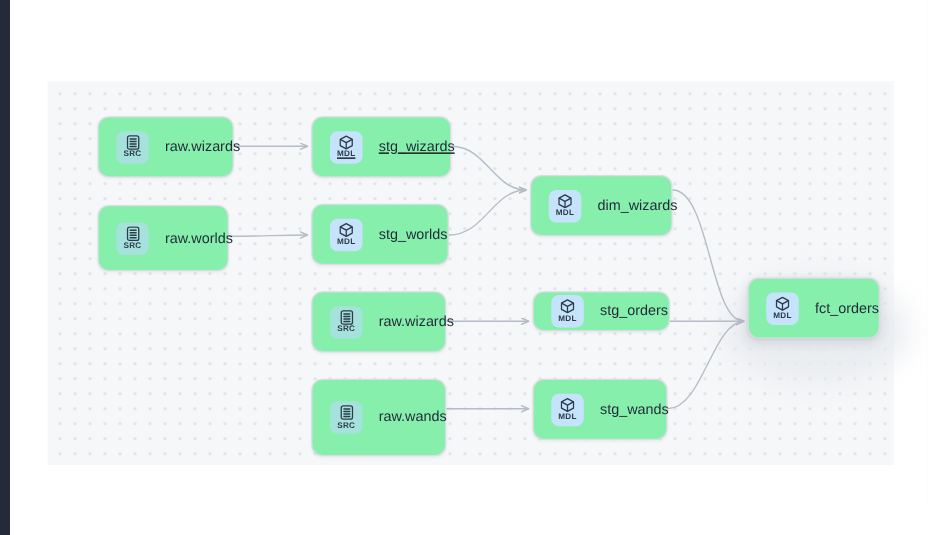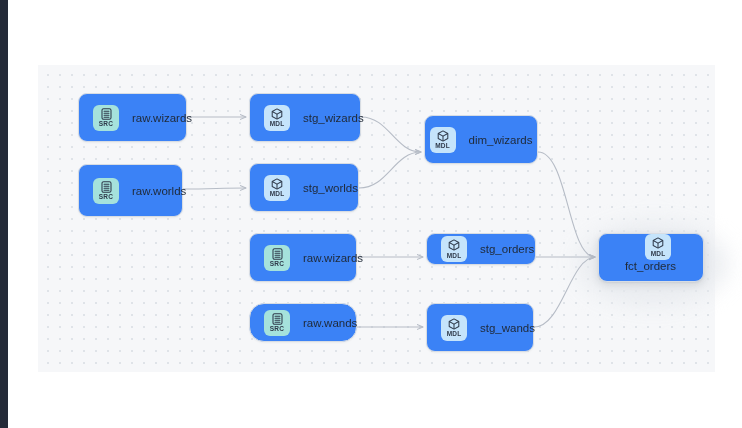--- a/index.html
+++ b/index.html
@@ -59,21 +59,21 @@
     background: #e7eaee;
     filter: blur(11px);
     opacity: .85;
   }
 
   .node {
     position: absolute;
     box-sizing: border-box;
     display: flex;
     align-items: center;
-    background: #3b82f6;
+    background: #86efac;
     border: 1px solid #d8dde3;
     border-radius: 9px;
     box-shadow: 0 1px 2px rgba(23,33,48,.05);
   }
   .node.elevated {
     box-shadow: 0 3px 9px rgba(23,33,48,.11), 0 1px 2px rgba(23,33,48,.06);
   }
 
   .badge {
     width: 26px;
@@ -177,36 +177,36 @@
             <line x1="3.1" y1="3.2" x2="7.9" y2="3.2" stroke="#2f3a4a" stroke-width="1.05" stroke-linecap="round"></line>
             <line x1="3.1" y1="5.2" x2="7.9" y2="5.2" stroke="#2f3a4a" stroke-width="1.05" stroke-linecap="round"></line>
             <line x1="3.1" y1="7.2" x2="7.9" y2="7.2" stroke="#2f3a4a" stroke-width="1.05" stroke-linecap="round"></line>
             <line x1="3.1" y1="9.2" x2="7.9" y2="9.2" stroke="#2f3a4a" stroke-width="1.05" stroke-linecap="round"></line>
           </svg>
         </span>
         <span class="badge-text">SRC</span>
       </div>
       <span class="node-label">raw.wizards</span>
     </div>
-    <div class="node" style="left: 249px; top: 303px; width: 108px; height: 39px; border-radius: 15px;">
+    <div class="node" style="left: 249px; top: 303px; width: 108px; height: 62px;">
       <div class="badge src">
         <span>
           <svg width="11" height="12" viewBox="0 0 11 12" aria-hidden="true">
             <rect x="1" y="0.7" width="9" height="10.6" rx="1.6" fill="none" stroke="#2f3a4a" stroke-width="1.05"></rect>
             <line x1="3.1" y1="3.2" x2="7.9" y2="3.2" stroke="#2f3a4a" stroke-width="1.05" stroke-linecap="round"></line>
             <line x1="3.1" y1="5.2" x2="7.9" y2="5.2" stroke="#2f3a4a" stroke-width="1.05" stroke-linecap="round"></line>
             <line x1="3.1" y1="7.2" x2="7.9" y2="7.2" stroke="#2f3a4a" stroke-width="1.05" stroke-linecap="round"></line>
             <line x1="3.1" y1="9.2" x2="7.9" y2="9.2" stroke="#2f3a4a" stroke-width="1.05" stroke-linecap="round"></line>
           </svg>
         </span>
         <span class="badge-text">SRC</span>
       </div>
       <span class="node-label">raw.wands</span>
     </div>
-    <div class="node" style="left: 249px; top: 93px; width: 112px; height: 49px;">
+    <div class="node" style="left: 249px; top: 93px; width: 112px; height: 49px; text-decoration: underline;">
       <div class="badge mdl">
         <span>
           <svg width="12" height="12" viewBox="0 0 12 12" aria-hidden="true">
             <path d="M6 0.9 L10.8 3.5 L10.8 8.5 L6 11.1 L1.2 8.5 L1.2 3.5 Z" fill="none" stroke="#2f3a4a" stroke-width="1.02" stroke-linejoin="round"></path>
             <path d="M1.2 3.5 L6 6.1 L10.8 3.5" fill="none" stroke="#2f3a4a" stroke-width="1.02" stroke-linejoin="round"></path>
             <path d="M6 6.1 L6 11.1" fill="none" stroke="#2f3a4a" stroke-width="1.02"></path>
           </svg>
         </span>
         <span class="badge-text">MDL</span>
       </div>
@@ -244,34 +244,34 @@
           <svg width="12" height="12" viewBox="0 0 12 12" aria-hidden="true">
             <path d="M6 0.9 L10.8 3.5 L10.8 8.5 L6 11.1 L1.2 8.5 L1.2 3.5 Z" fill="none" stroke="#2f3a4a" stroke-width="1.02" stroke-linejoin="round"></path>
             <path d="M1.2 3.5 L6 6.1 L10.8 3.5" fill="none" stroke="#2f3a4a" stroke-width="1.02" stroke-linejoin="round"></path>
             <path d="M6 6.1 L6 11.1" fill="none" stroke="#2f3a4a" stroke-width="1.02"></path>
           </svg>
         </span>
         <span class="badge-text">MDL</span>
       </div>
       <span class="node-label">stg_wands</span>
     </div>
-    <div class="node" style="left: 424px; top: 115px; width: 114px; height: 49px; justify-content: center;">
+    <div class="node" style="left: 424px; top: 140px; width: 114px; height: 49px;">
       <div class="badge mdl">
         <span>
           <svg width="12" height="12" viewBox="0 0 12 12" aria-hidden="true">
             <path d="M6 0.9 L10.8 3.5 L10.8 8.5 L6 11.1 L1.2 8.5 L1.2 3.5 Z" fill="none" stroke="#2f3a4a" stroke-width="1.02" stroke-linejoin="round"></path>
             <path d="M1.2 3.5 L6 6.1 L10.8 3.5" fill="none" stroke="#2f3a4a" stroke-width="1.02" stroke-linejoin="round"></path>
             <path d="M6 6.1 L6 11.1" fill="none" stroke="#2f3a4a" stroke-width="1.02"></path>
           </svg>
         </span>
         <span class="badge-text">MDL</span>
       </div>
       <span class="node-label">dim_wizards</span>
     </div>
-    <div class="node elevated" style="left: 598px; top: 233px; width: 106px; height: 49px; flex-direction: column;">
+    <div class="node elevated" style="left: 598px; top: 222px; width: 106px; height: 49px;">
       <div class="badge mdl">
         <span>
           <svg width="12" height="12" viewBox="0 0 12 12" aria-hidden="true">
             <path d="M6 0.9 L10.8 3.5 L10.8 8.5 L6 11.1 L1.2 8.5 L1.2 3.5 Z" fill="none" stroke="#2f3a4a" stroke-width="1.02" stroke-linejoin="round"></path>
             <path d="M1.2 3.5 L6 6.1 L10.8 3.5" fill="none" stroke="#2f3a4a" stroke-width="1.02" stroke-linejoin="round"></path>
             <path d="M6 6.1 L6 11.1" fill="none" stroke="#2f3a4a" stroke-width="1.02"></path>
           </svg>
         </span>
         <span class="badge-text">MDL</span>
       </div>

